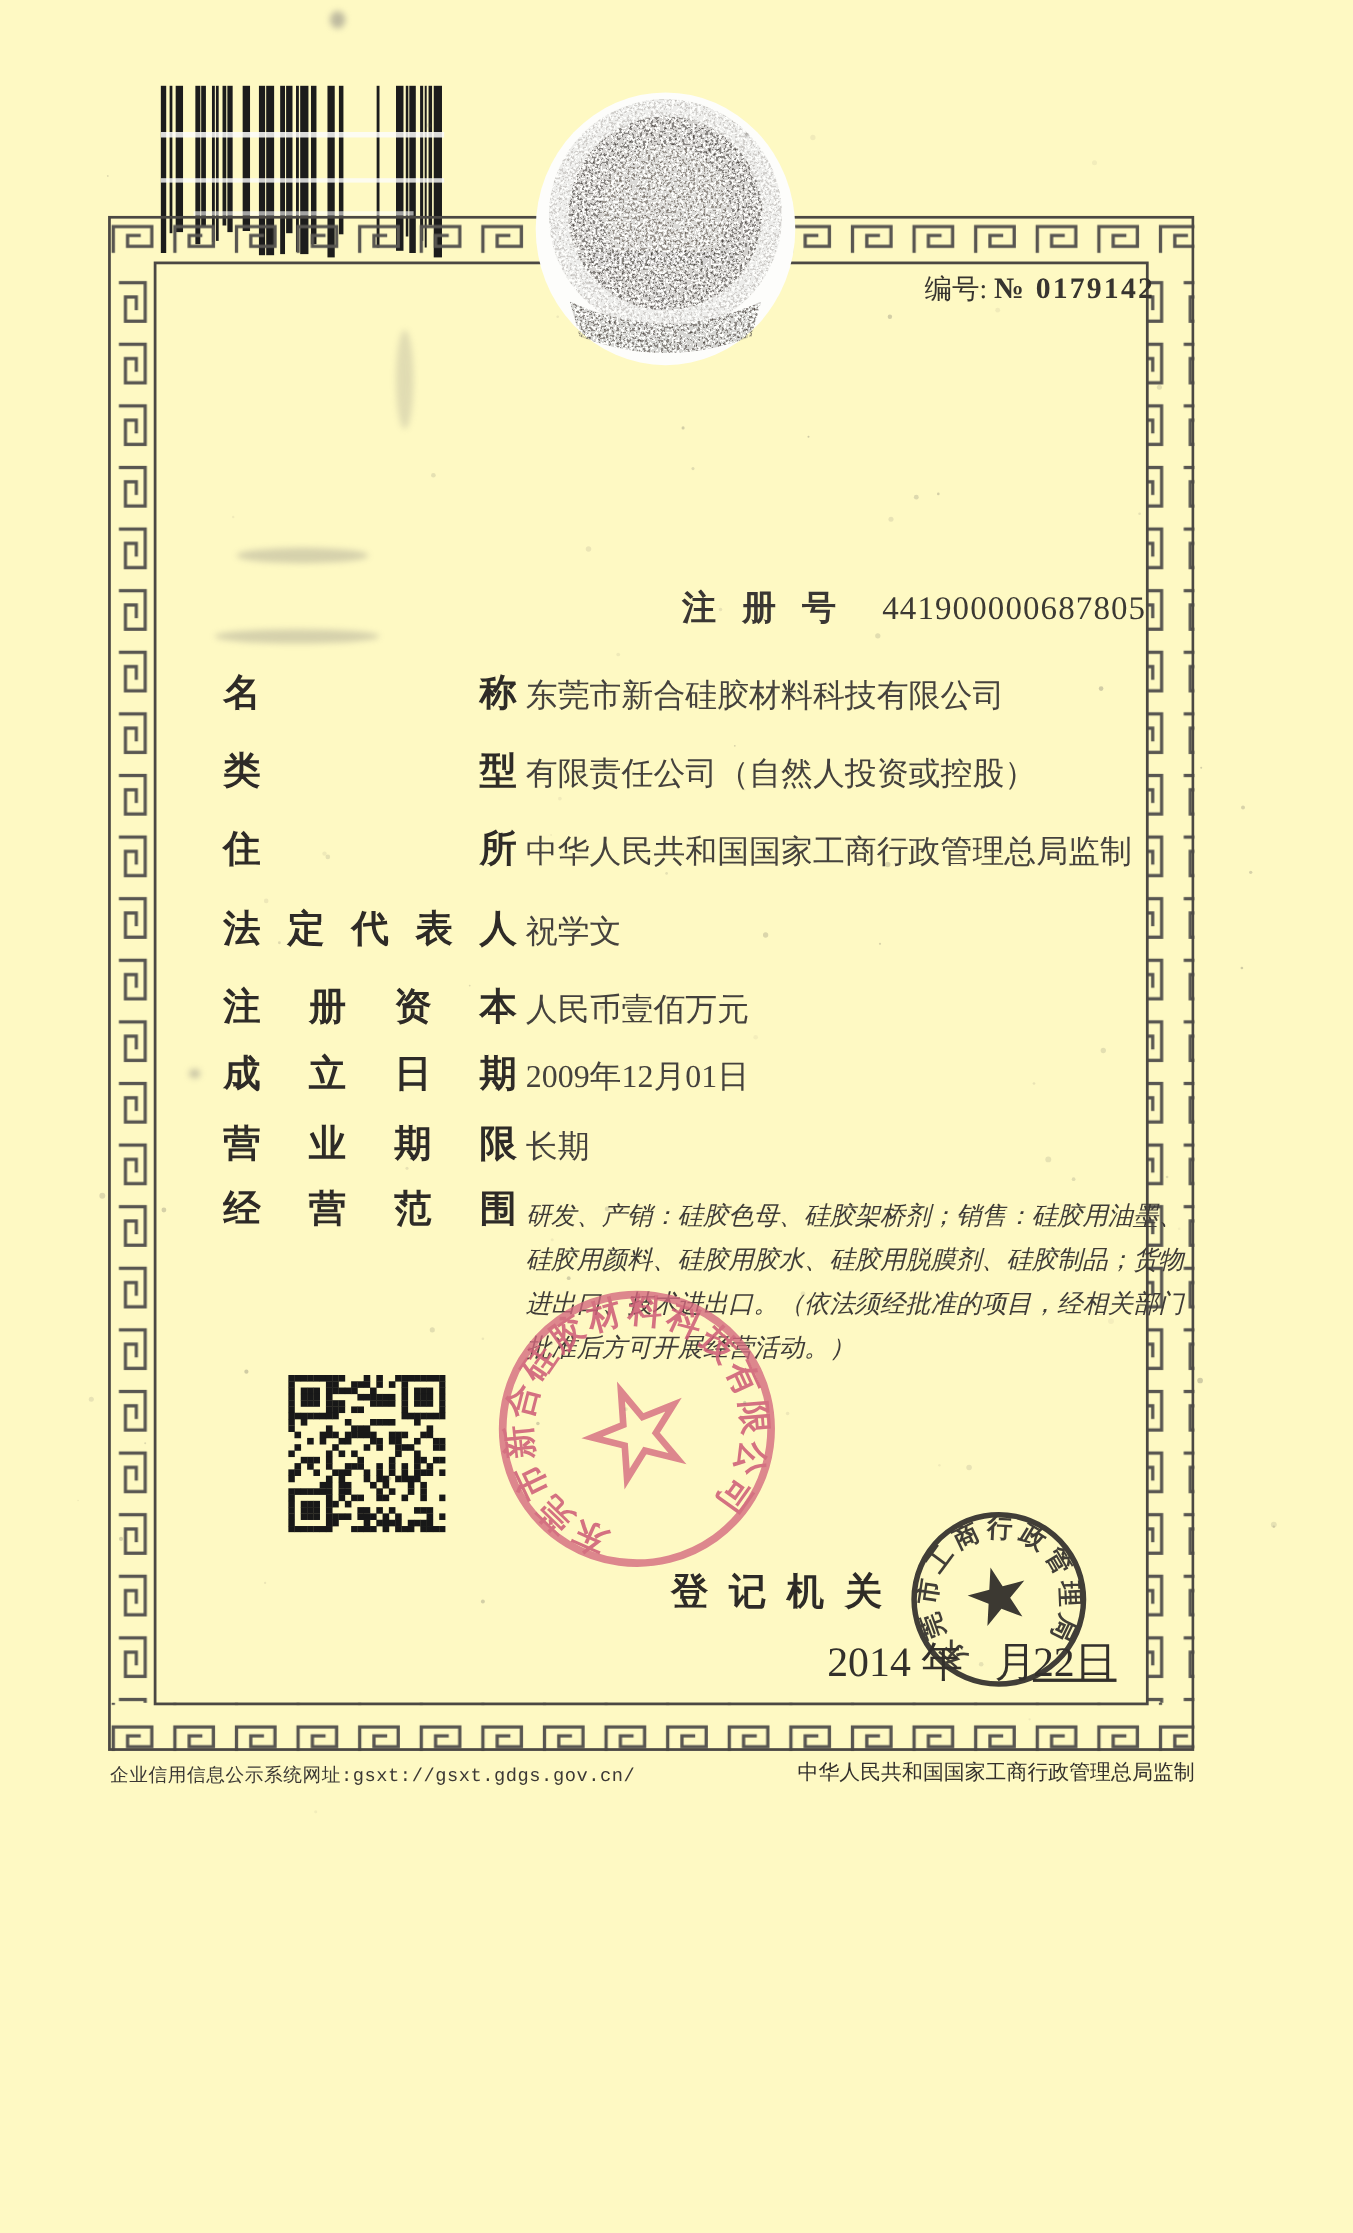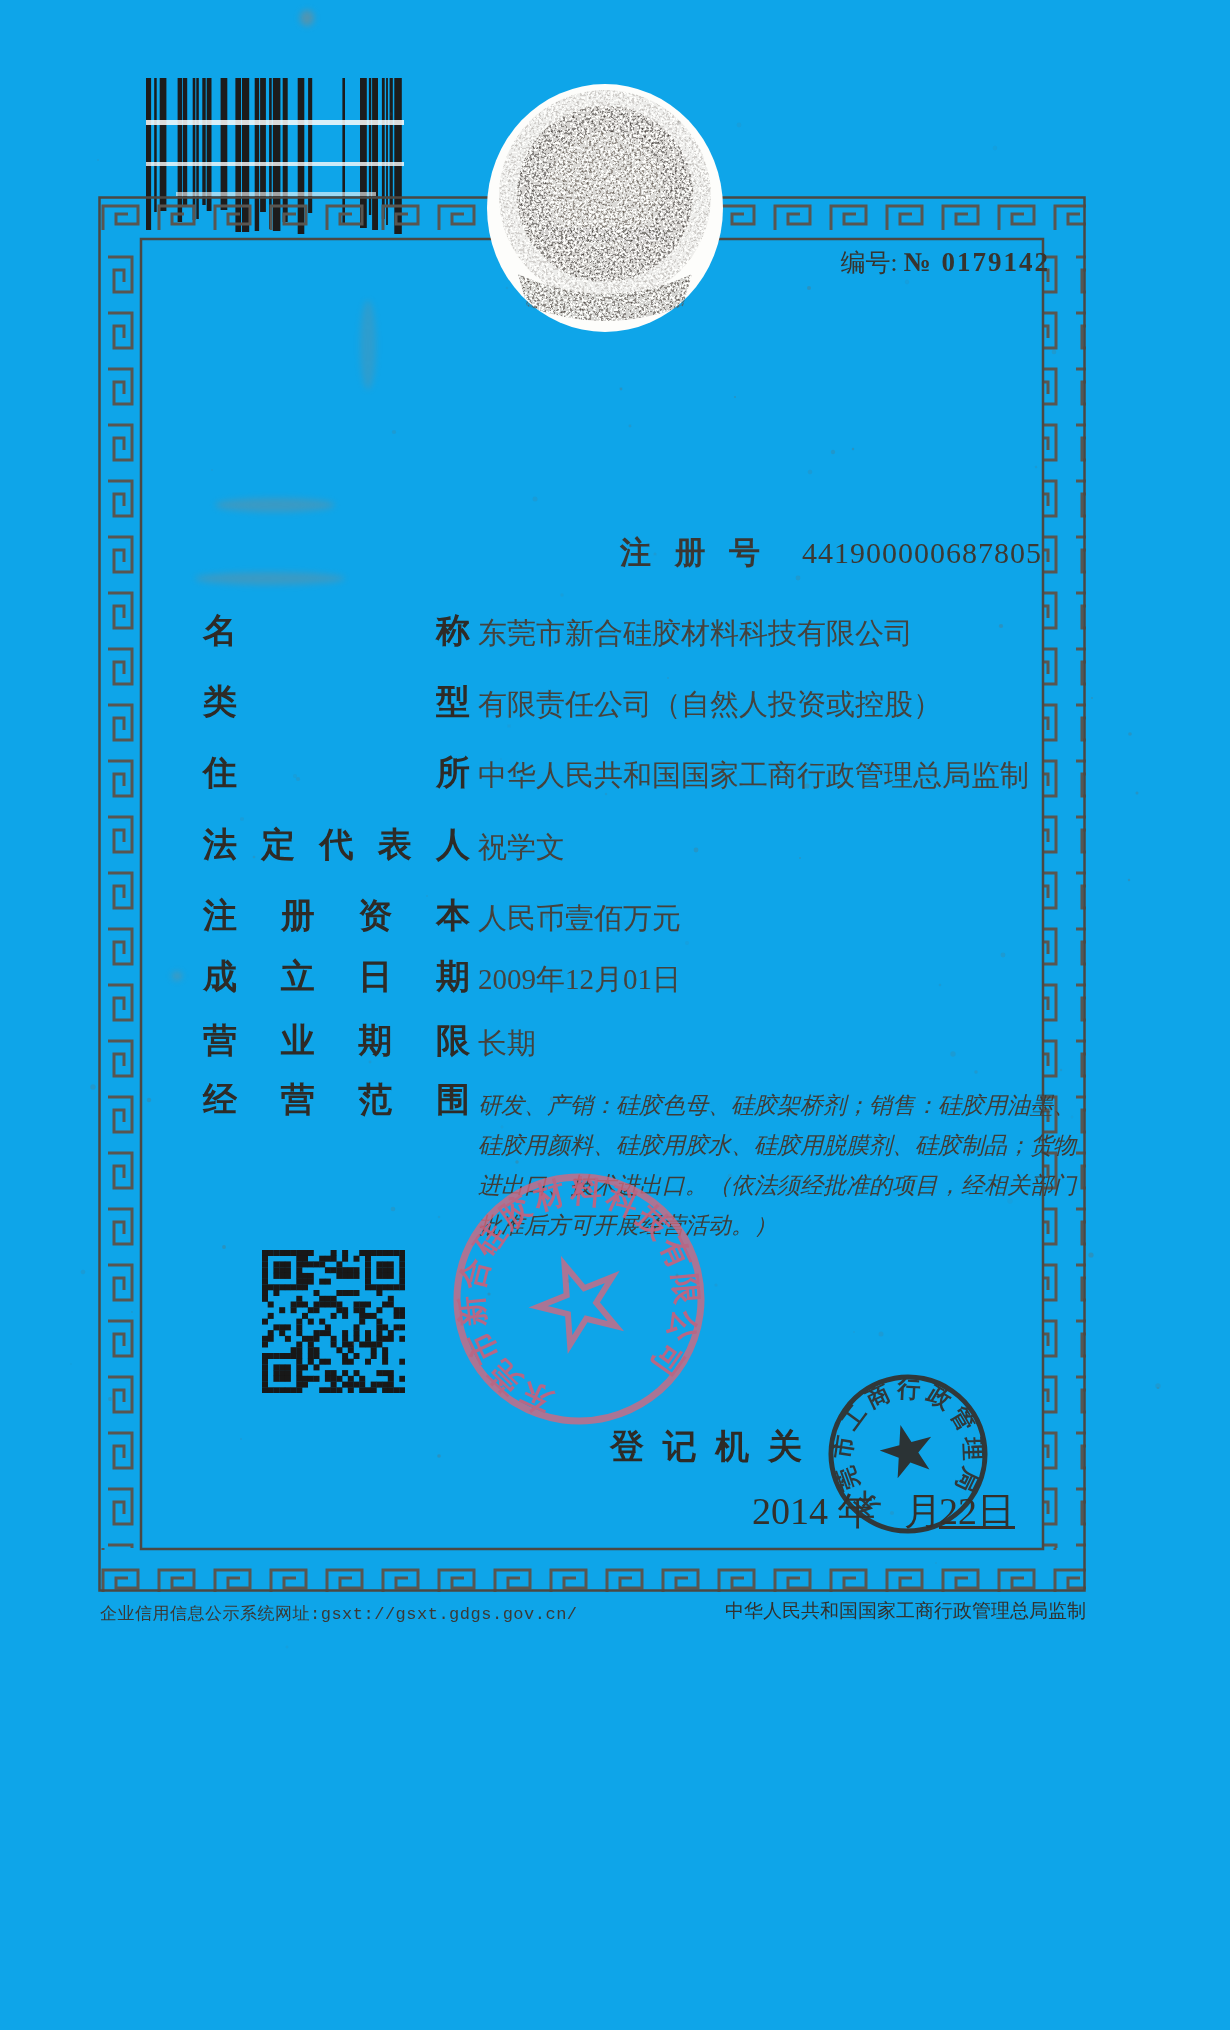--- a/index.html
+++ b/index.html
@@ -1,16 +1,16 @@
 <!DOCTYPE html>
 <html><head>
 <meta charset="utf-8">
 <style>
   html,body{margin:0;padding:0;background:#e8e8e8;}
-  .page{position:relative;width:1230px;height:2030px;background:#0ea5e9;margin:0 auto;
+  .page{position:relative;width:1230px;height:2030px;background:#fef9c3;margin:0 auto;
         font-family:"Liberation Serif","DejaVu Serif",serif;color:#2d2a27;overflow:hidden;}
   .abs{position:absolute;}
   
   #barcode-svg{position:absolute;left:146px;top:74px;}
   #emblem-svg{position:absolute;left:480px;top:78px;z-index:3;}
   #frame-svg{position:absolute;left:98px;top:196px;z-index:1;}
   .serial{left:798px;top:246px;width:252px;text-align:right;font-size:25px;color:#37342f;z-index:4;}
   .serial b{font-size:27px;letter-spacing:2px;}
   
   .title{left:98px;top:322px;width:988px;text-align:center;font-size:142px;font-weight:900;

